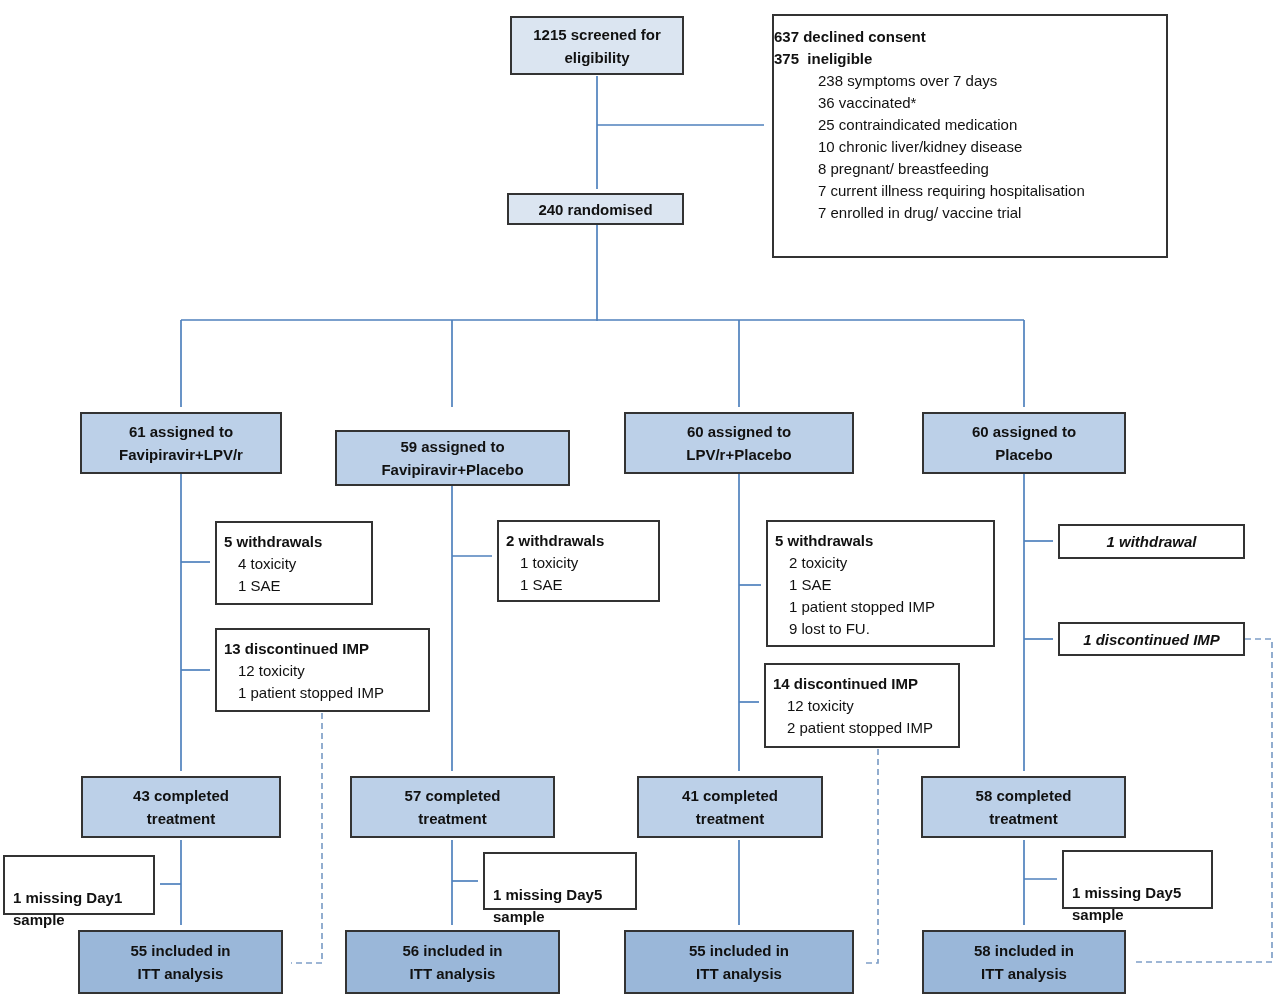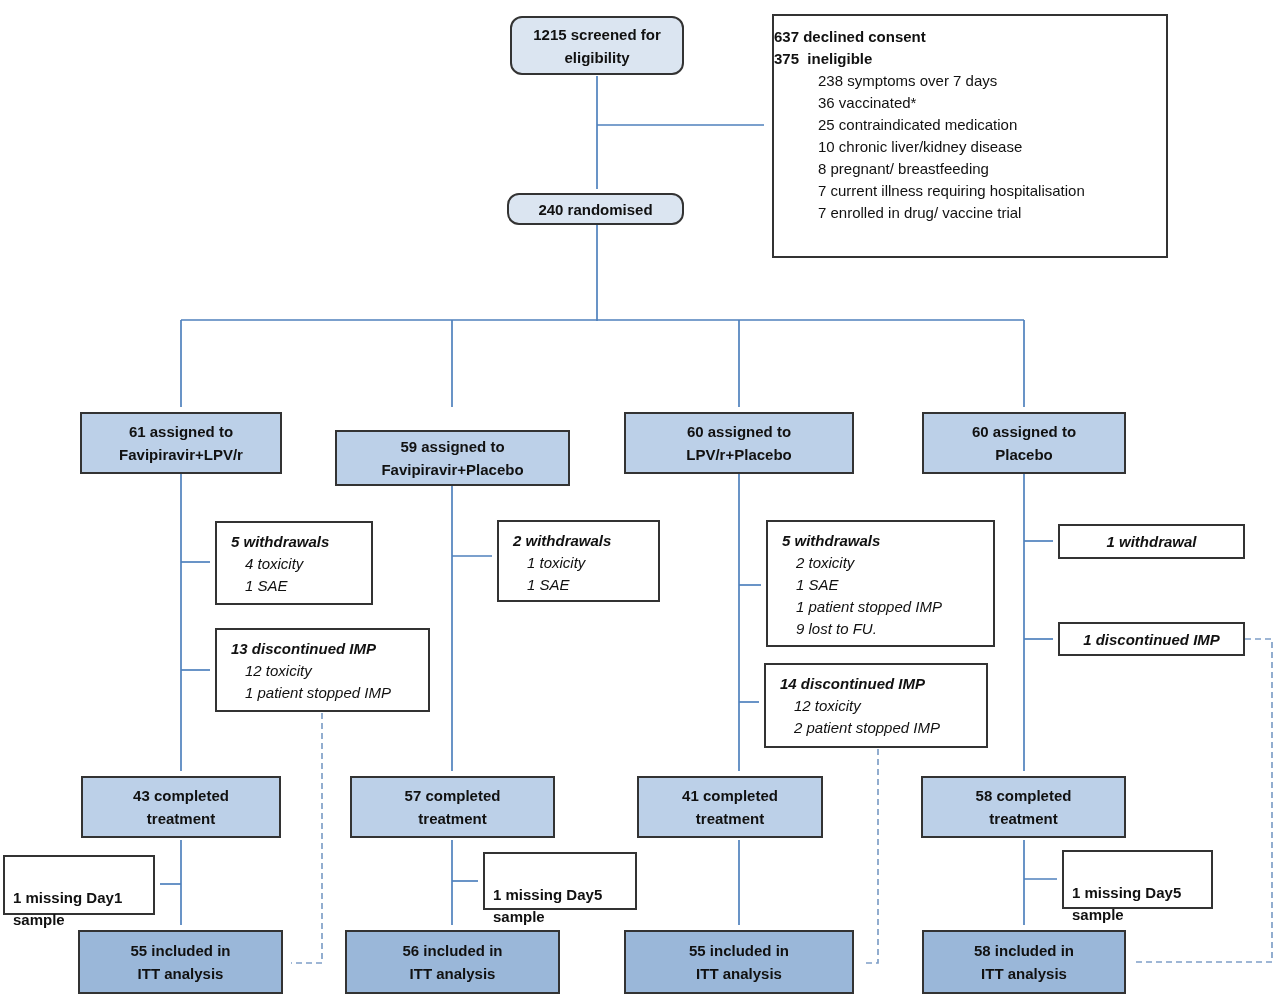--- a/index.html
+++ b/index.html
@@ -16,26 +16,26 @@
     font-family:"Liberation Sans",sans-serif;color:#111;
   }
   svg.connectors{position:absolute;left:0;top:0;width:1280px;height:999px;}
   .connectors path{fill:none;}
   .connectors path.solid{stroke:var(--accent);stroke-width:1.7;}
   .connectors path.dashed{stroke:var(--dashed);stroke-width:1.7;stroke-dasharray:6 4;}
   .ah-solid{fill:var(--accent);}
   .ah-dashed{fill:var(--dashed);}
 
   .box{position:absolute;box-sizing:border-box;border:2px solid var(--border-dark);background:#fff;}
-  .box.light{background:var(--fill-light);border-radius:12px;}
+  .box.light{background:var(--fill-light);}
   .box.mid{background:var(--fill-mid);}
   .box.dark{background:var(--fill-dark);}
   .center{display:flex;align-items:center;justify-content:center;text-align:center;}
   .center .pre{white-space:pre-line;font-weight:bold;font-size:15px;line-height:23px;}
-  .side{padding:8px 14px;font-size:15px;line-height:22px;font-style:italic;}
+  .side{padding:8px 7px;font-size:15px;line-height:22px;}
   .side .t{font-weight:bold;}
   .side .i{padding-left:14px;}
   .compact{display:flex;align-items:center;justify-content:center;}
   .compact .t{font-weight:bold;font-size:15px;font-style:italic;}
   .missing{padding:8px 8px;font-weight:bold;font-size:15px;line-height:22px;white-space:pre-line;}
   .exclusions{padding:10px 0;font-size:15px;line-height:22px;}
   .exclusions .b{font-weight:bold;white-space:pre-wrap;}
   .exclusions .i{padding-left:44px;}
 </style>
 </head>
@@ -163,21 +163,21 @@
     <span class="pre">60 assigned to
 LPV/r+Placebo</span>
   </div>
   <div class="box side" style="left:766px;top:520px;width:229px;height:127px">
     <div class="t">5 withdrawals</div>
     <div class="i">2 toxicity</div>
     <div class="i">1 SAE</div>
     <div class="i">1 patient stopped IMP</div>
     <div class="i">9 lost to FU.</div>
   </div>
-  <div class="box side" style="left:764px;top:663px;width:224px;height:85px">
+  <div class="box side" style="left:764px;top:663px;width:196px;height:85px">
     <div class="t">14 discontinued IMP</div>
     <div class="i">12 toxicity</div>
     <div class="i">2 patient stopped IMP</div>
   </div>
   <div class="box mid center" style="left:637px;top:776px;width:186px;height:62px">
     <span class="pre">41 completed
 treatment</span>
   </div>
   <div class="box dark center" style="left:624px;top:930px;width:230px;height:64px">
     <span class="pre">55 included in

